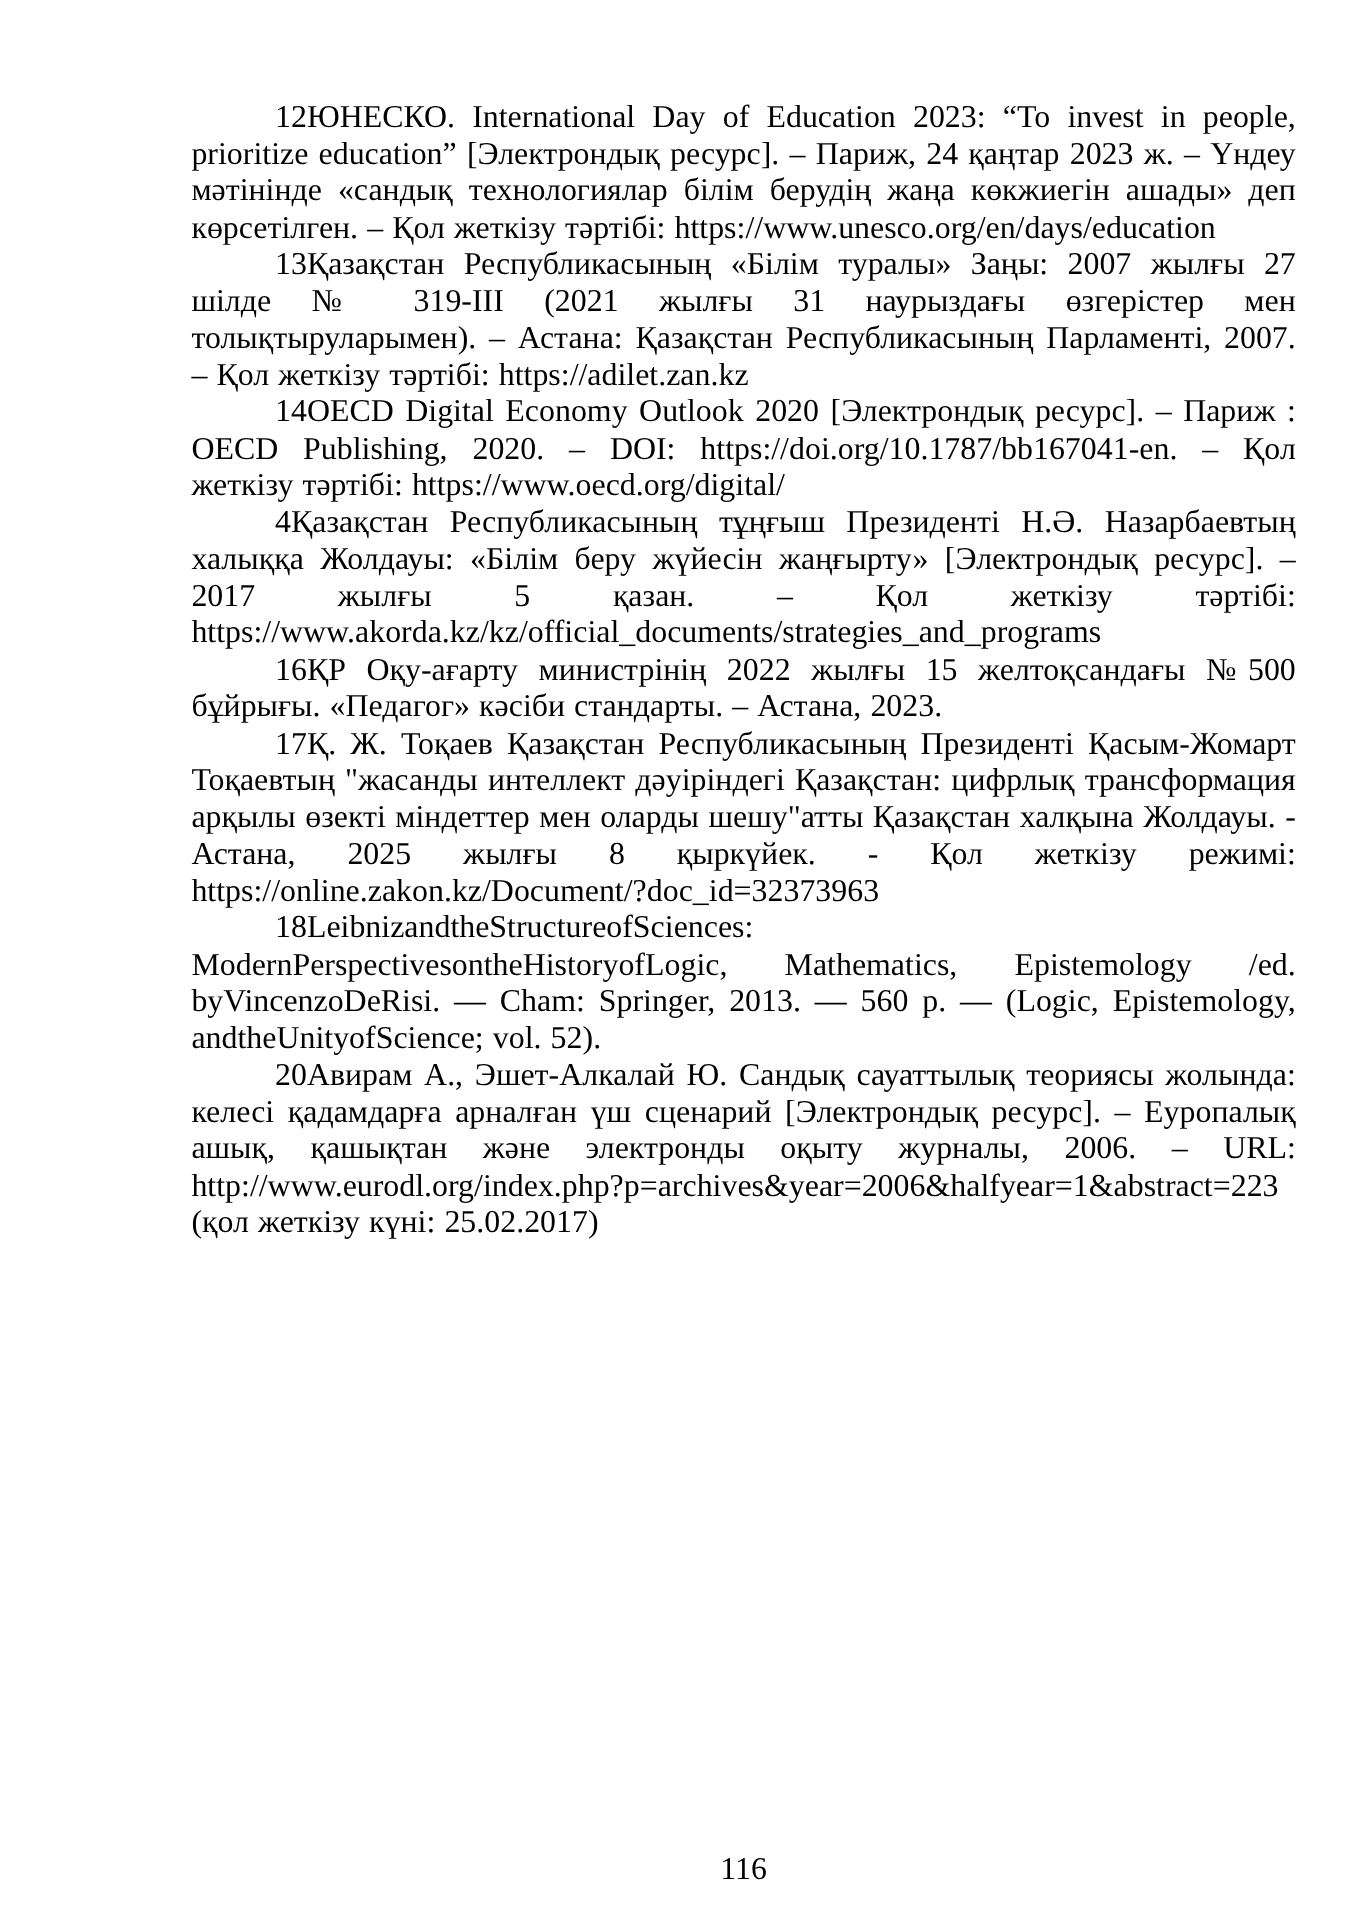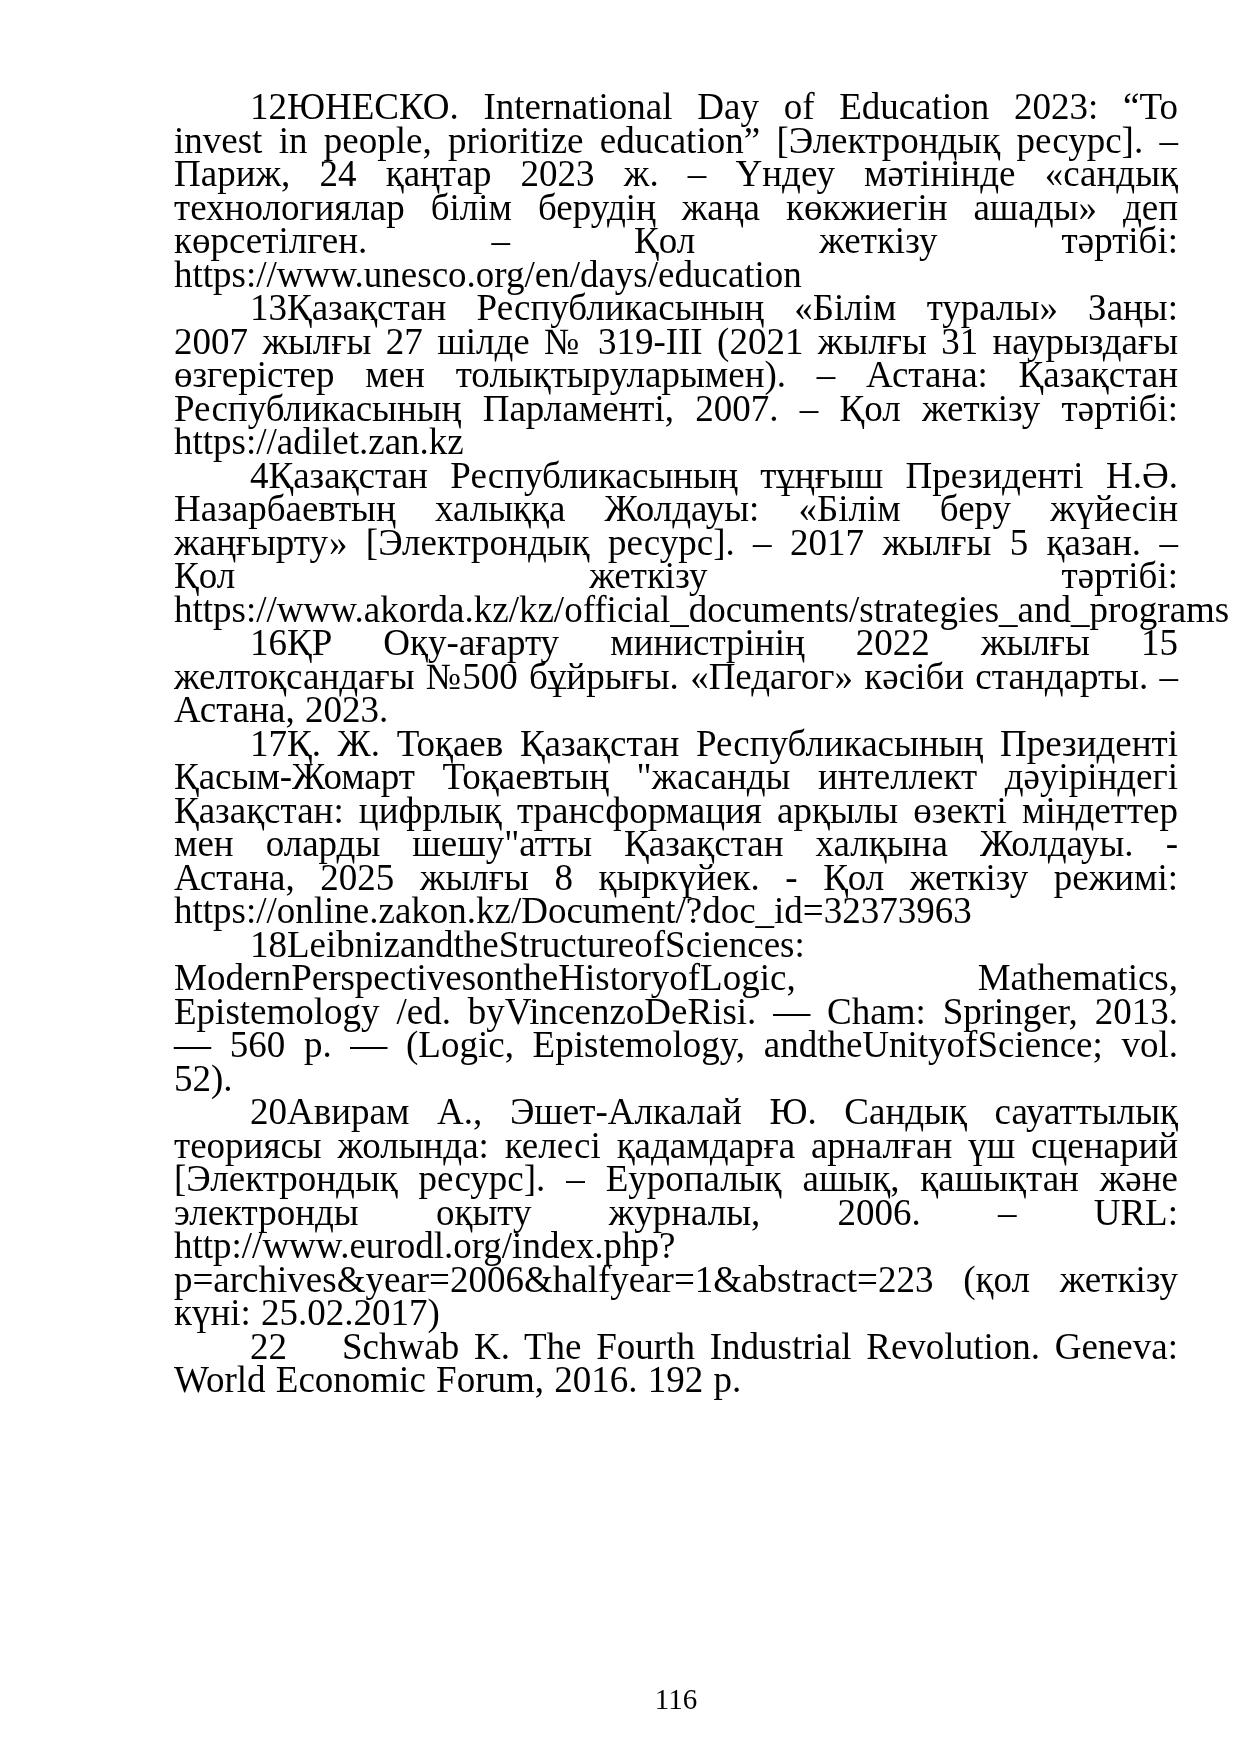--- a/index.html
+++ b/index.html
@@ -23,21 +23,21 @@
   }
   .content {
     position: absolute;
     left: 174px;
     top: 90px;
     width: 1004px;
   }
   p.ref {
     margin: 0;
     padding: 0;
-    font-size: 37px;
+    font-size: 29px;
     line-height: 33.5px;
     text-align: justify;
     text-indent: 76px;
     word-spacing: 1px;
   }
   .ref-num, .ref-text {
     white-space: normal;
   }
   .ref-tab {
     display: inline-block;
@@ -59,33 +59,33 @@
 </head>
 <body>
 
 <div class="page">
 
   <div class="content">
   <p class="ref"><span class="ref-num">12</span><span class="ref-tab"></span><span class="ref-text">ЮНЕСКО. International Day of Education 2023: “To invest in people, prioritize education” [Электрондық ресурс]. – Париж, 24 қаңтар 2023 ж. – Үндеу мәтінінде «сандық технологиялар білім берудің жаңа көкжиегін ашады» деп көрсетілген. – Қол жеткізу тәртібі: https://www.unesco.org/en/days/education</span></p>
 
   <p class="ref"><span class="ref-num">13</span><span class="ref-tab"></span><span class="ref-text">Қазақстан Республикасының «Білім туралы» Заңы: 2007 жылғы 27 шілде № 319-III (2021 жылғы 31 наурыздағы өзгерістер мен толықтыруларымен). – Астана: Қазақстан Республикасының Парламенті, 2007. – Қол жеткізу тәртібі: https://adilet.zan.kz</span></p>
 
+  <p class="ref"><span class="ref-num">14</span><span class="ref-tab"></span><span class="ref-text">OECD Digital Economy Outlook 2020 [Электрондық ресурс]. – Париж : OECD Publishing, 2020. – DOI: https://doi.org/10.1787/bb167041-en. – Қол жеткізу тәртібі: https://www.oecd.org/digital/</span></p>
 
   <p class="ref"><span class="ref-num">4</span><span class="ref-tab"></span><span class="ref-text">Қазақстан Республикасының тұңғыш Президенті Н.Ә. Назарбаевтың халыққа Жолдауы: «Білім беру жүйесін жаңғырту» [Электрондық ресурс]. – 2017 жылғы 5 қазан. – Қол жеткізу тәртібі: https://www.akorda.kz/kz/official_documents/strategies_and_programs</span></p>
 
   <p class="ref"><span class="ref-num">16</span><span class="ref-tab"></span><span class="ref-text">ҚР Оқу-ағарту министрінің 2022 жылғы 15 желтоқсандағы №500 бұйрығы. «Педагог» кәсіби стандарты. – Астана, 2023.</span></p>
 
   <p class="ref"><span class="ref-num">17</span><span class="ref-tab"></span><span class="ref-text">Қ. Ж. Тоқаев Қазақстан Республикасының Президенті Қасым-Жомарт Тоқаевтың "жасанды интеллект дәуіріндегі Қазақстан: цифрлық трансформация арқылы өзекті міндеттер мен оларды шешу"атты Қазақстан халқына Жолдауы. - Астана, 2025 жылғы 8 қыркүйек. - Қол жеткізу режимі: https://online.zakon.kz/Document/?doc_id=32373963</span></p>
 
   <p class="ref"><span class="ref-num">18</span><span class="ref-tab"></span><span class="ref-text">LeibnizandtheStructureofSciences: ModernPerspectivesontheHistoryofLogic, Mathematics, Epistemology /ed. byVincenzoDeRisi. — Cham: Springer, 2013. — 560 p. — (Logic, Epistemology, andtheUnityofScience; vol. 52).</span></p>
 
 
   <p class="ref"><span class="ref-num">20</span><span class="ref-tab"></span><span class="ref-text">Авирам А., Эшет-Алкалай Ю. Сандық сауаттылық теориясы жолында: келесі қадамдарға арналған үш сценарий [Электрондық ресурс]. – Еуропалық ашық, қашықтан және электронды оқыту журналы, 2006. – URL: http://www.eurodl.org/index.php?p=archives&amp;year=2006&amp;halfyear=1&amp;abstract=223 (қол жеткізу күні: 25.02.2017)</span></p>
 
 
-  <p class="ref"><span class="ref-num">22</span><span class="ref-tab tab-gap"></span><span class="ref-text">Schwab K. The Fourth Industrial Revolution. Geneva: World Economic Forum, 2016. 192 p.</span></p>
 
 
 </div>
 
   <div class="footer-pagenum">116</div>
 
 </div>
 
 </body></html>

